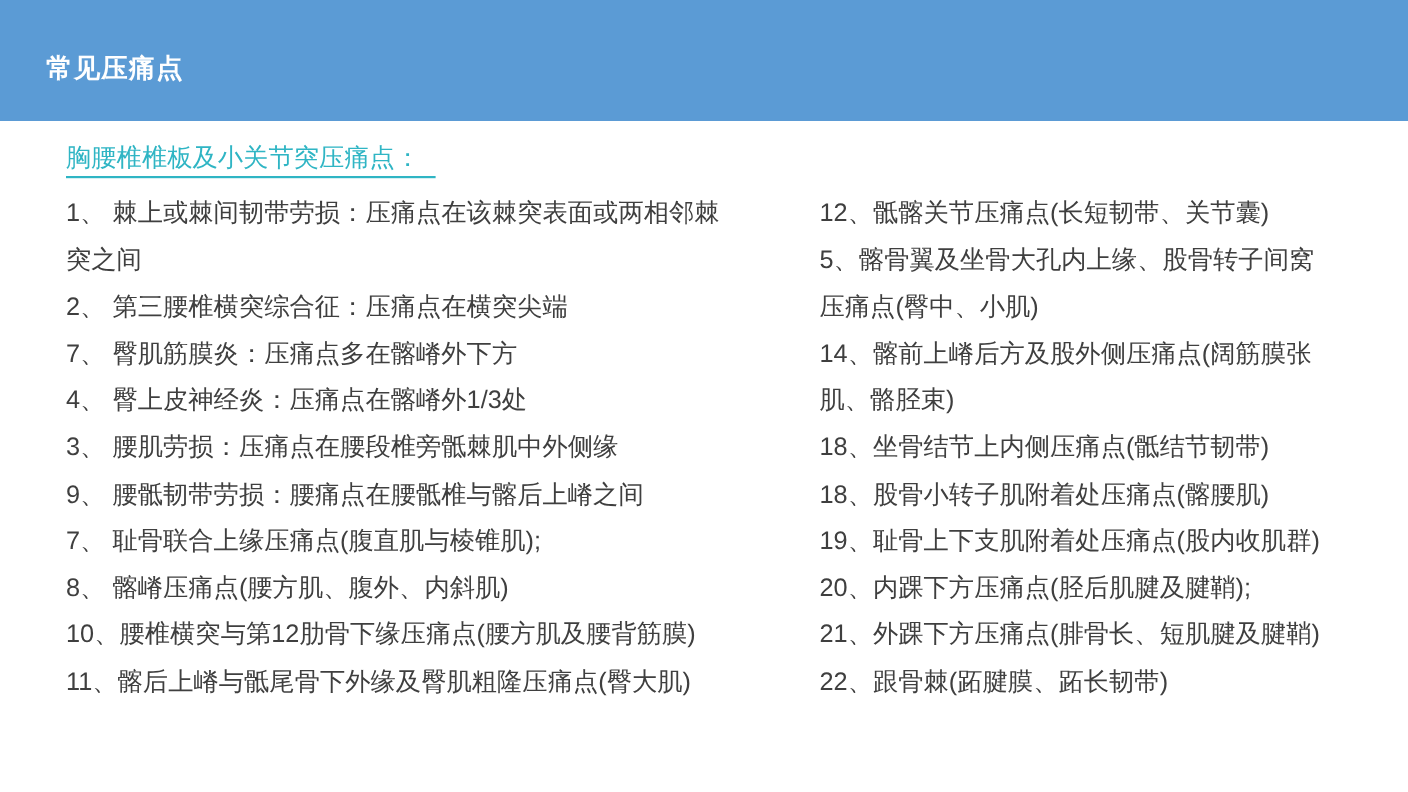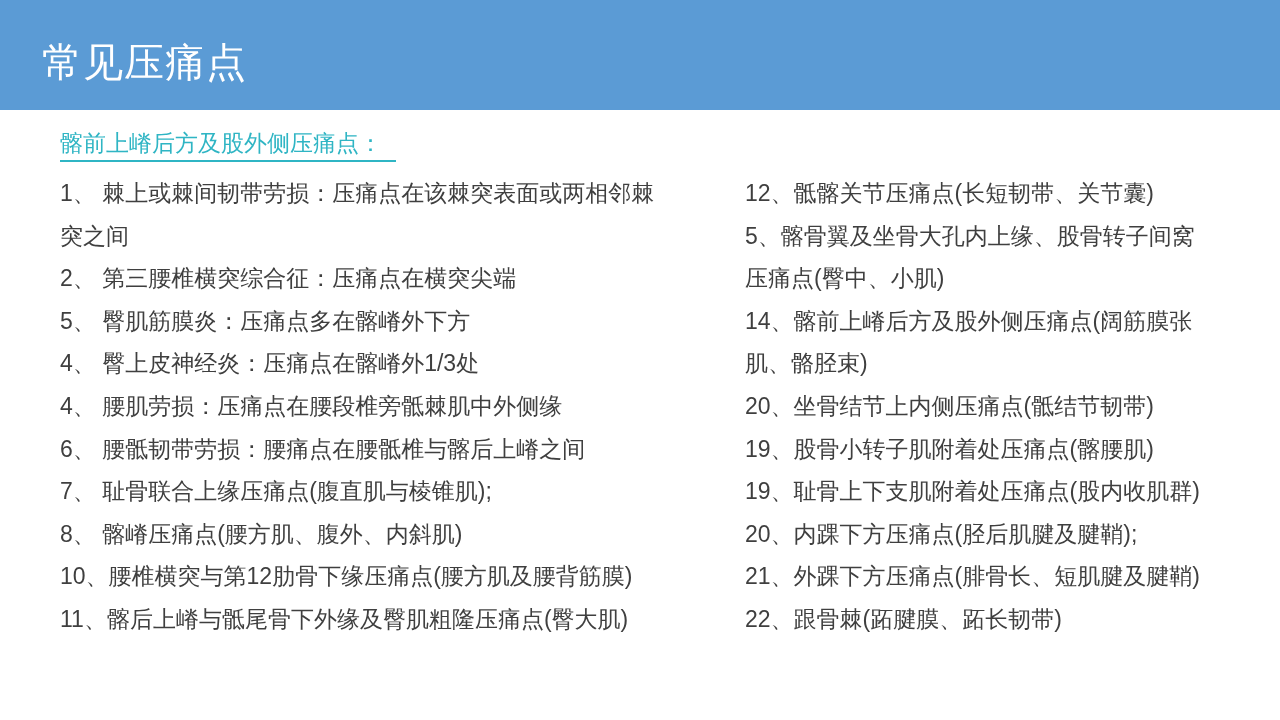--- a/index.html
+++ b/index.html
@@ -21,22 +21,22 @@
     overflow:hidden;
   }
   .slide-header{
     width:100%;height:110px;
     background:var(--header-bg);
     display:flex;align-items:center;
     padding:14px 0 0 42px;
   }
   .slide-title{
     color:#ffffff;
-    font-size:40px;
-    font-weight:normal;
+    font-size:24px;
+    font-weight:bold;
     letter-spacing:1px;
   }
   .content{
     padding:18px 0 0 60px;
   }
   .section-heading{
     display:inline-block;
     color:var(--heading-text);
     font-size:23px;
     line-height:30px;
@@ -58,40 +58,40 @@
   .col p{margin:0;}
 </style>
 </head>
 <body>
 
 <div class="slide">
   <div class="slide-header">
     <h1 class="slide-title">常见压痛点</h1>
   </div>
   <div class="content">
-    <div class="section-heading">髂前上嵴后方及股外侧压痛点：</div>
+    <div class="section-heading">胸腰椎椎板及小关节突压痛点：</div>
     <div class="columns">
       <div class="col col-left">
         <p>1、 棘上或棘间韧带劳损：压痛点在该棘突表面或两相邻棘突之间</p>
         <p>2、 第三腰椎横突综合征：压痛点在横突尖端</p>
-        <p>5、 臀肌筋膜炎：压痛点多在髂嵴外下方</p>
+        <p>7、 臀肌筋膜炎：压痛点多在髂嵴外下方</p>
         <p>4、 臀上皮神经炎：压痛点在髂嵴外1/3处</p>
-        <p>4、 腰肌劳损：压痛点在腰段椎旁骶棘肌中外侧缘</p>
-        <p>6、 腰骶韧带劳损：腰痛点在腰骶椎与髂后上嵴之间</p>
+        <p>3、 腰肌劳损：压痛点在腰段椎旁骶棘肌中外侧缘</p>
+        <p>9、 腰骶韧带劳损：腰痛点在腰骶椎与髂后上嵴之间</p>
         <p>7、 耻骨联合上缘压痛点(腹直肌与棱锥肌);</p>
         <p>8、 髂嵴压痛点(腰方肌、腹外、内斜肌)</p>
         <p>10、腰椎横突与第12肋骨下缘压痛点(腰方肌及腰背筋膜)</p>
         <p>11、髂后上嵴与骶尾骨下外缘及臀肌粗隆压痛点(臀大肌)</p>
       </div>
       <div class="col col-right">
         <p>12、骶髂关节压痛点(长短韧带、关节囊)</p>
         <p>5、髂骨翼及坐骨大孔内上缘、股骨转子间窝压痛点(臀中、小肌)</p>
         <p>14、髂前上嵴后方及股外侧压痛点(阔筋膜张肌、骼胫束)</p>
-        <p>20、坐骨结节上内侧压痛点(骶结节韧带)</p>
-        <p>19、股骨小转子肌附着处压痛点(髂腰肌)</p>
+        <p>18、坐骨结节上内侧压痛点(骶结节韧带)</p>
+        <p>18、股骨小转子肌附着处压痛点(髂腰肌)</p>
         <p>19、耻骨上下支肌附着处压痛点(股内收肌群)</p>
         <p>20、内踝下方压痛点(胫后肌腱及腱鞘);</p>
         <p>21、外踝下方压痛点(腓骨长、短肌腱及腱鞘)</p>
         <p>22、跟骨棘(跖腱膜、跖长韧带)</p>
       </div>
     </div>
   </div>
 </div>
 
 </body></html>

